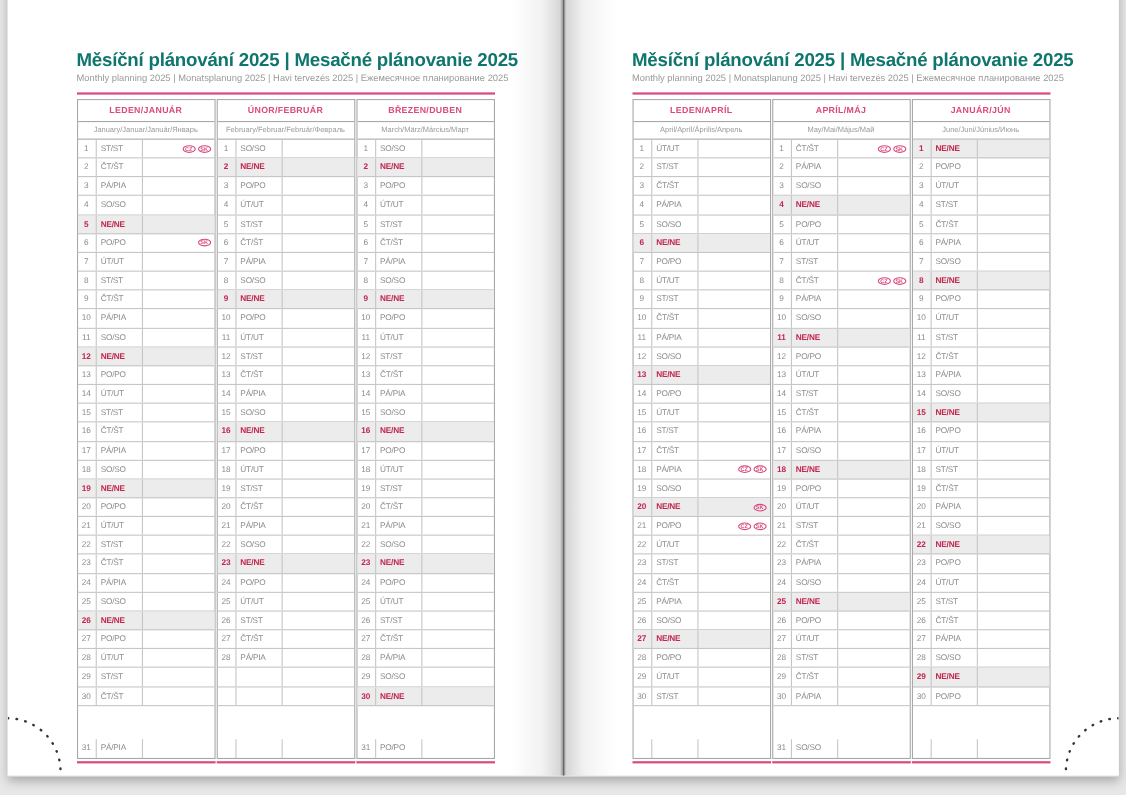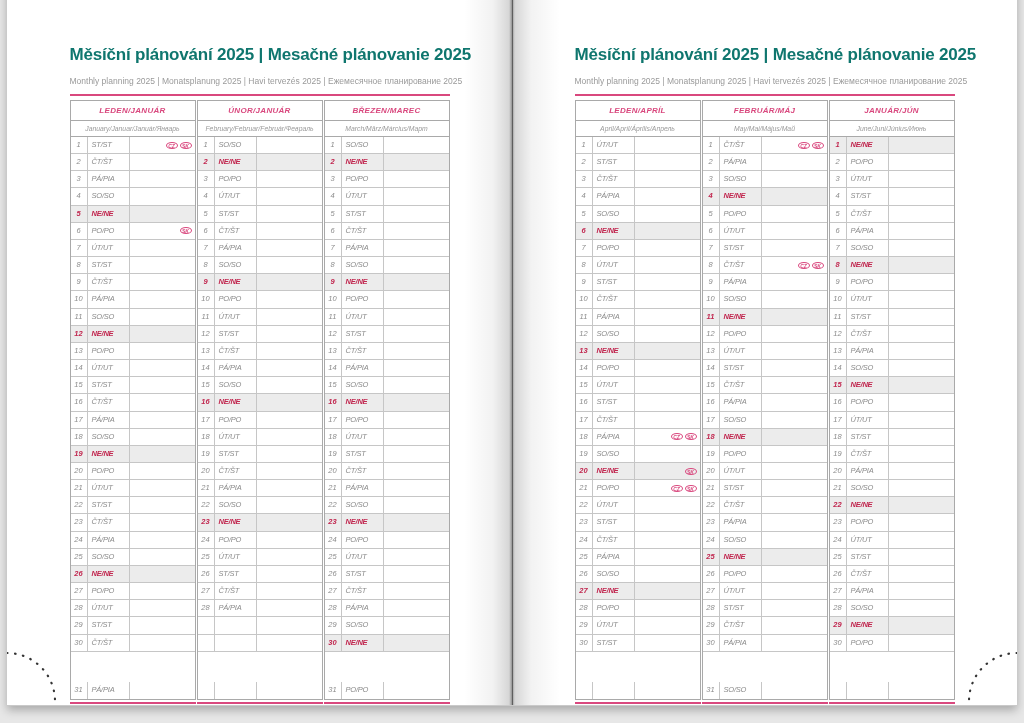--- a/index.html
+++ b/index.html
@@ -17,25 +17,25 @@
   .page{position:absolute;top:0;bottom:0;width:50%;overflow:hidden;background:#fff;}
   .page.left{left:0;}
   .page.right{right:0;}
   .content{width:380px;margin:0 auto;padding-top:76px;}
   .page-title{
     text-align:center;font-size:17px;line-height:18px;font-weight:bold;
     color:#0f766e;letter-spacing:-0.2px;white-space:nowrap;
   }
   .page-subtitle{
     text-align:center;font-size:8.5px;line-height:11px;color:#9a9a9a;
-    margin-top:12px;white-space:nowrap;
+    margin-top:2px;white-space:nowrap;
   }
   .title-rule{height:2px;background:#d9487e;margin-top:7px;}
   .columns{display:flex;justify-content:space-between;margin-top:4px;}
-  .month-col{width:126px;font-style:italic;}
+  .month-col{width:126px;}
   .month-table{
     border:1px solid #a9a9a9;box-sizing:border-box;background:#fff;
   }
   .mt-title{
     height:19px;line-height:19px;text-align:center;font-size:8px;font-weight:bold;
     color:#d9487e;letter-spacing:0.3px;border-bottom:1px solid #a9a9a9;
   }
   .mt-sub{
     height:15px;line-height:15px;text-align:center;font-size:6.8px;color:#9a9a9a;
     border-bottom:1px solid #a9a9a9;white-space:nowrap;overflow:hidden;
@@ -247,21 +247,21 @@
               <div class="day-row">
                 <div class="c-num">31</div>
                 <div class="c-day">PÁ/PIA</div>
                 <div class="c-note"></div>
               </div>
             </div>
           <div class="table-underline"></div>
         </div>
         <div class="month-col">
           <div class="month-table">
-              <div class="mt-title">ÚNOR/JANUÁR</div>
+              <div class="mt-title">ÚNOR/FEBRUÁR</div>
               <div class="mt-sub">February/Februar/Február/Февраль</div>
               <div class="day-row">
                 <div class="c-num">1</div>
                 <div class="c-day">SO/SO</div>
                 <div class="c-note"></div>
               </div>
               <div class="day-row sun">
                 <div class="c-num">2</div>
                 <div class="c-day">NE/NE</div>
                 <div class="c-note"></div>
@@ -409,21 +409,21 @@
               <div class="day-row">
                 <div class="c-num"></div>
                 <div class="c-day"></div>
                 <div class="c-note"></div>
               </div>
             </div>
           <div class="table-underline"></div>
         </div>
         <div class="month-col">
           <div class="month-table">
-              <div class="mt-title">BŘEZEN/MAREC</div>
+              <div class="mt-title">BŘEZEN/DUBEN</div>
               <div class="mt-sub">March/März/Március/Март</div>
               <div class="day-row">
                 <div class="c-num">1</div>
                 <div class="c-day">SO/SO</div>
                 <div class="c-note"></div>
               </div>
               <div class="day-row sun">
                 <div class="c-num">2</div>
                 <div class="c-day">NE/NE</div>
                 <div class="c-note"></div>
@@ -754,21 +754,21 @@
               <div class="day-row">
                 <div class="c-num"></div>
                 <div class="c-day"></div>
                 <div class="c-note"></div>
               </div>
             </div>
           <div class="table-underline"></div>
         </div>
         <div class="month-col">
           <div class="month-table">
-              <div class="mt-title">FEBRUÁR/MÁJ</div>
+              <div class="mt-title">APRÍL/MÁJ</div>
               <div class="mt-sub">May/Mai/Május/Май</div>
               <div class="day-row">
                 <div class="c-num">1</div>
                 <div class="c-day">ČT/ŠT</div>
                 <div class="c-note">
                   <div class="badge">CZ</div>
                   <div class="badge">SK</div>
                 </div>
               </div>
               <div class="day-row">

